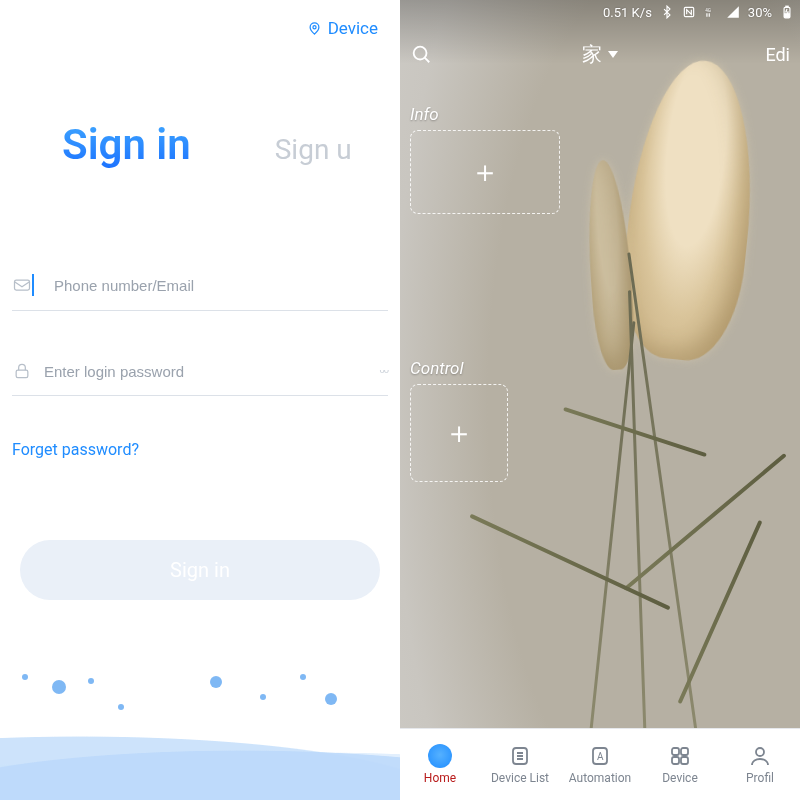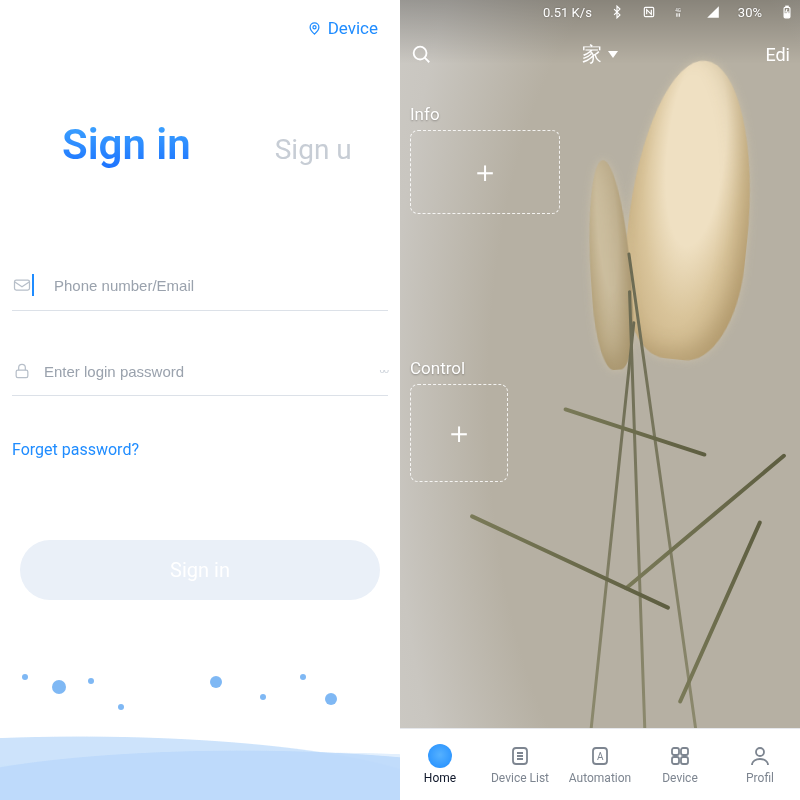--- a/index.html
+++ b/index.html
@@ -63,36 +63,36 @@
     box-shadow: inset -10px -10px 20px rgba(120,95,50,.25), 0 0 8px rgba(230,214,177,.4);
   }
   .p1{left:230px; top:60px; width:120px; height:300px; transform:rotate(6deg);}
   .p2{left:190px; top:160px; width:40px; height:210px; transform:rotate(-4deg); background:radial-gradient(60% 80% at 50% 30%,#cdbfa0 0 40%,#b7a57e 100%);}
   .leaf { position:absolute; width:150px; height:4px; background:linear-gradient(90deg,#7a7a58,#5d5d40); border-radius:3px;}
   .l1{left:160px; top:430px; transform:rotate(18deg);}
   .l2{left:200px; top:520px; width:210px; transform:rotate(-40deg);}
   .l3{left:60px; top:560px; width:220px; transform:rotate(25deg);}
   .l4{left:220px; top:610px; width:200px; transform:rotate(-66deg);}
 
-  .statusbar { position:absolute; top:0; right:6px; height:24px; display:flex; align-items:center; gap:18px; font-size:13px; color:#fff; text-shadow:0 0 2px rgba(0,0,0,.3);}
+  .statusbar { position:absolute; top:0; right:6px; height:24px; display:flex; align-items:center; gap:8px; font-size:13px; color:#fff; text-shadow:0 0 2px rgba(0,0,0,.3);}
   .statusbar svg { width:14px; height:14px; }
   .appbar { position:absolute; top:34px; left:0; right:0; height:40px; display:flex; align-items:center; justify-content:space-between; padding:0 10px; color:#fff; font-size:18px; }
   .appbar .center { position:absolute; left:50%; transform:translateX(-50%); display:flex; align-items:center; gap:6px; font-size:20px;}
   .appbar .center .tri { width:0;height:0;border-left:5px solid transparent;border-right:5px solid transparent;border-top:7px solid #fff;}
-  .section-label { position:absolute; left:10px; color:#fff; font-size:17px; text-shadow:0 1px 2px rgba(0,0,0,.3);}
+  .section-label { position:absolute; left:10px; color:#fff; font-size:17px; text-shadow:0 1px 2px rgba(0,0,0,.3);font-style:italic;}
   .lbl-info { top:104px; }
   .lbl-control { top:358px; }
   .add-card { position:absolute; border:1.5px dashed rgba(255,255,255,.85); border-radius:8px; display:flex; align-items:center; justify-content:center; }
   .add-card .plus { font-size:30px; color:#fff; font-weight:300; }
   .card-info { left:10px; top:130px; width:150px; height:84px; }
   .card-control { left:10px; top:384px; width:98px; height:98px; }
 
   .bottomnav { position:absolute; bottom:0; left:0; right:0; height:72px; background:#fff; border-top:1px solid #e6e8ec; display:flex; }
   .navitem { flex:1; display:flex; flex-direction:column; align-items:center; justify-content:center; gap:3px; font-size:12px; color:#7d8590; }
-  .navitem.active { color:#0f172a; }
+  .navitem.active { color:#b91c1c; }
   .navitem svg { width:24px; height:24px; }
   .navitem .circle { width:24px; height:24px; border-radius:50%; background:radial-gradient(circle at 50% 45%, #55b1ff, #1f8cff); }
 </style>
 </head>
 <body>
 
 <div class="container">
 
   <div class="pane left">
     <div class="region">

